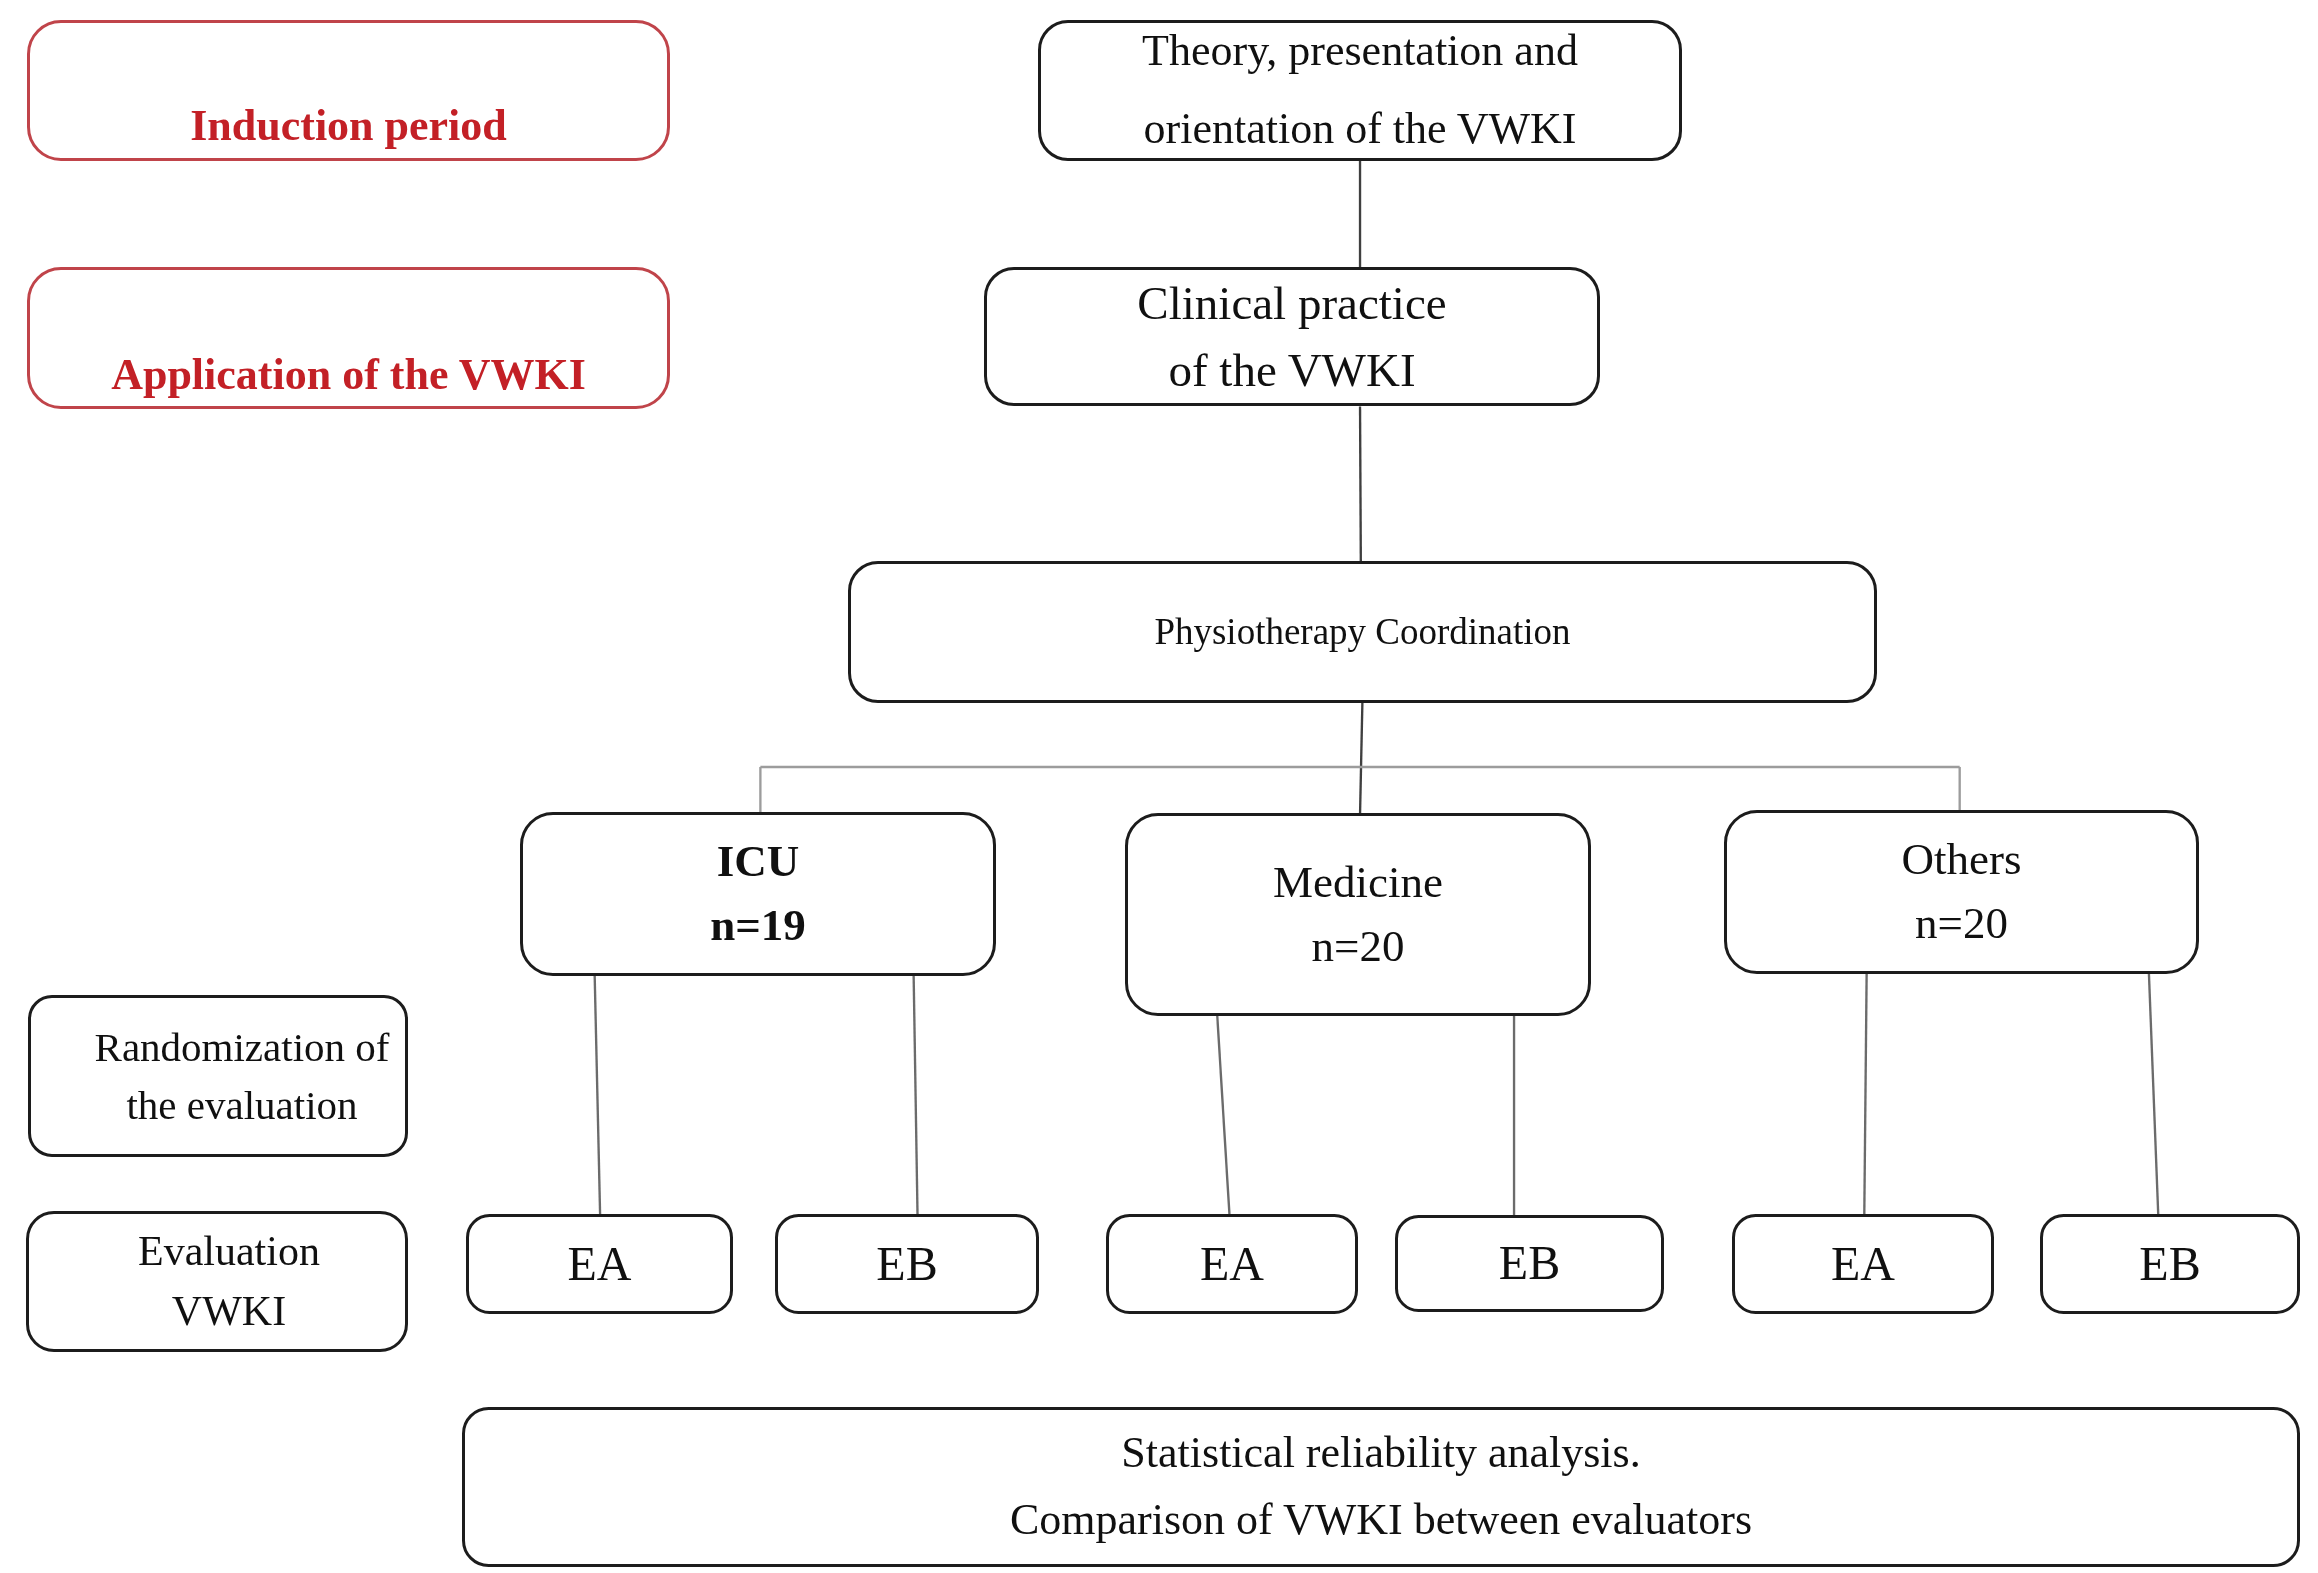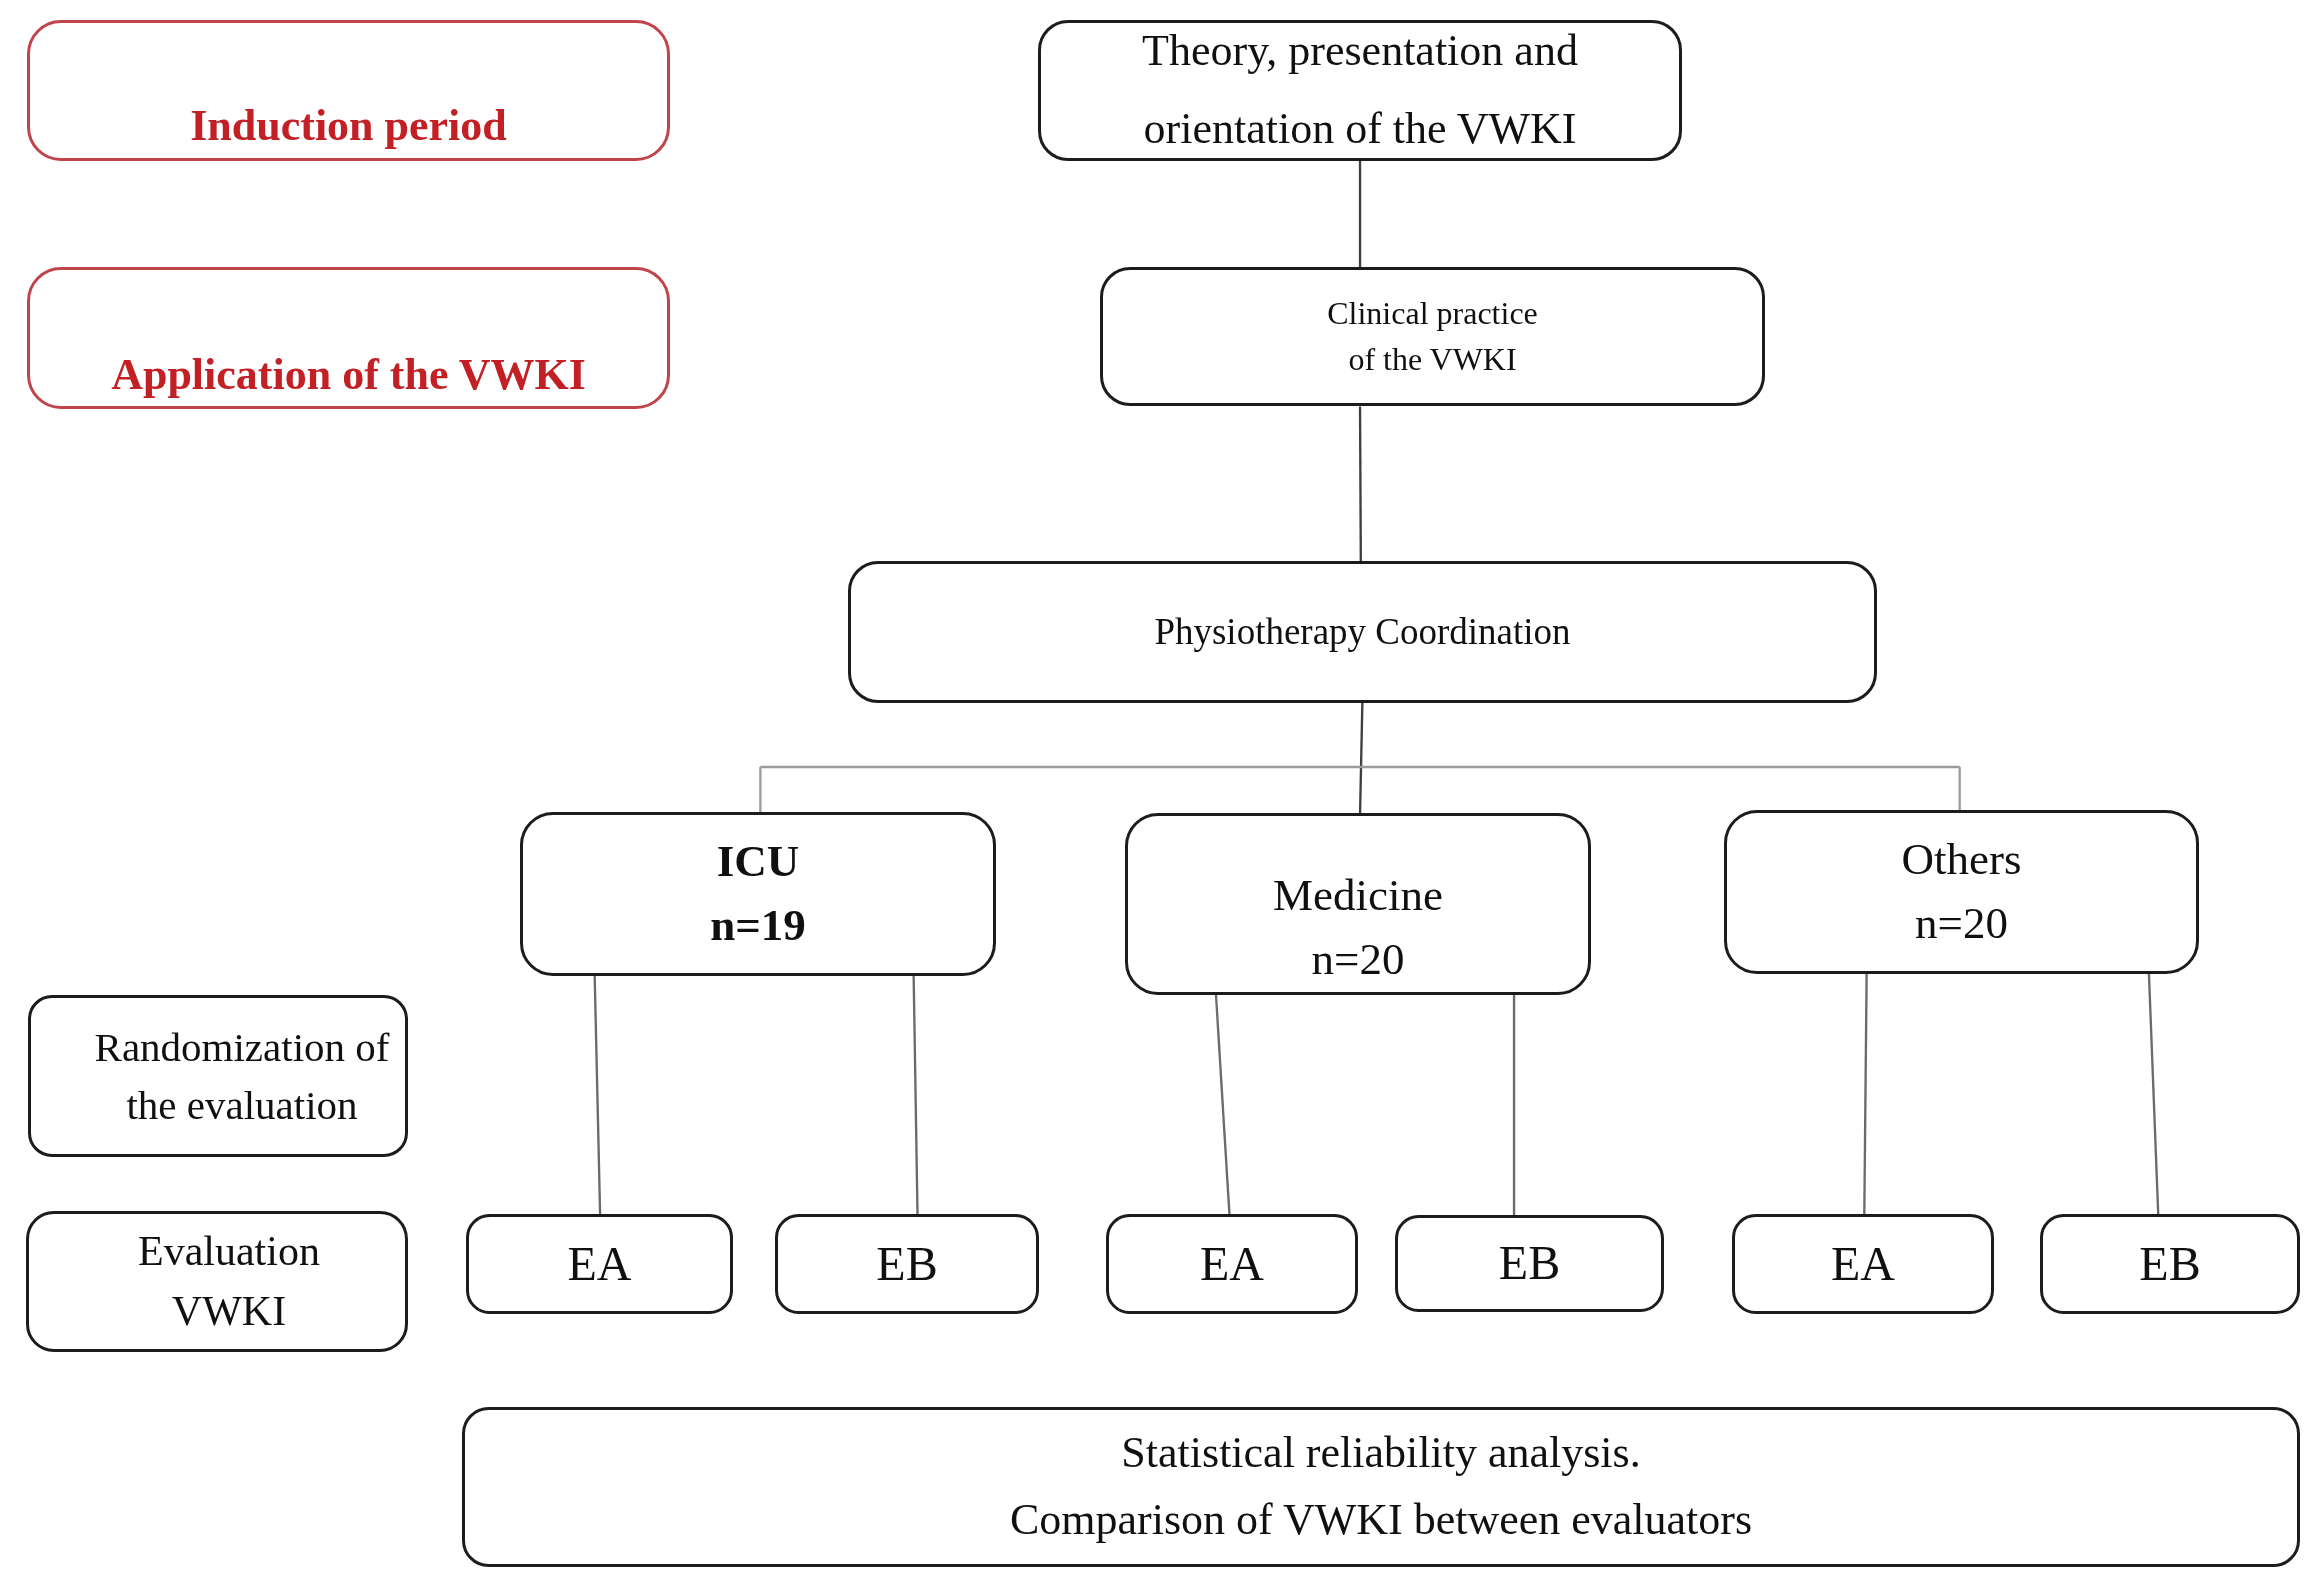--- a/index.html
+++ b/index.html
@@ -48,24 +48,24 @@
 
   
   #lbl-induction      { left: 27px;   top: 19.5px;   width: 643px;  height: 141px; font-size: 44px; }
   #lbl-application    { left: 27px;   top: 267px;  width: 643px;  height: 142px; font-size: 44px; }
   #lbl-reliability    { left: 26px;   top: 568px;  width: 389px;  height: 141px; font-size: 44px; line-height: 1.38; }
   #lbl-randomization  { left: 28px;   top: 995px; width: 380px;  height: 162px; font-size: 41px; line-height: 1.42; border-radius: 24px; padding-left: 48px; }
   #lbl-evaluation     { left: 26px;   top: 1211px; width: 382px;  height: 141px; font-size: 42px; line-height: 1.42; border-radius: 28px; padding-left: 24px; }
 
   
   #node-theory        { left: 1038px; top: 19.5px;   width: 644px;  height: 141px; font-size: 44px; line-height: 1.42; gap: 16px; }
-  #node-clinical      { left: 1100px; top: 267px;  width: 665px;  height: 139px; font-size: 32px; line-height: 1.42; }
+  #node-clinical      { left: 984px; top: 267px;  width: 616px;  height: 139px; font-size: 47px; line-height: 1.42; }
   #node-coordination  { left: 848px; top: 561px;  width: 1029px; height: 142px; font-size: 37px; }
   #node-icu           { left: 520px;  top: 812px; width: 476px;  height: 164px; font-size: 45px; border-radius: 33px; font-weight: bold; }
-  #node-medicine      { left: 1125px; top: 813px; width: 466px;  height: 182px; font-size: 45px; border-radius: 33px; justify-content: flex-end; }
+  #node-medicine      { left: 1125px; top: 813px; width: 466px;  height: 203px; font-size: 45px; border-radius: 33px; }
   #node-others        { left: 1724px; top: 810px; width: 475px;  height: 164px; font-size: 45px; border-radius: 33px; }
   .eval-box           { font-size: 48px; border-radius: 23.5px; }
   #node-ea1           { left: 466px;  top: 1214px; width: 267px;  height: 100px; }
   #node-eb1           { left: 775px;  top: 1214px; width: 264px;  height: 100px; }
   #node-ea2           { left: 1106px; top: 1214px; width: 252px;  height: 100px; }
   #node-eb2           { left: 1395px; top: 1215px; width: 269px;  height: 97px; }
   #node-ea3           { left: 1732px; top: 1214px; width: 262px;  height: 100px; }
   #node-eb3           { left: 2040px; top: 1214px; width: 260px;  height: 100px; }
   #node-final         { left: 462px;  top: 1407px; width: 1838px; height: 160px; font-size: 44px; line-height: 1.52; border-radius: 26.6px; }
 </style>

